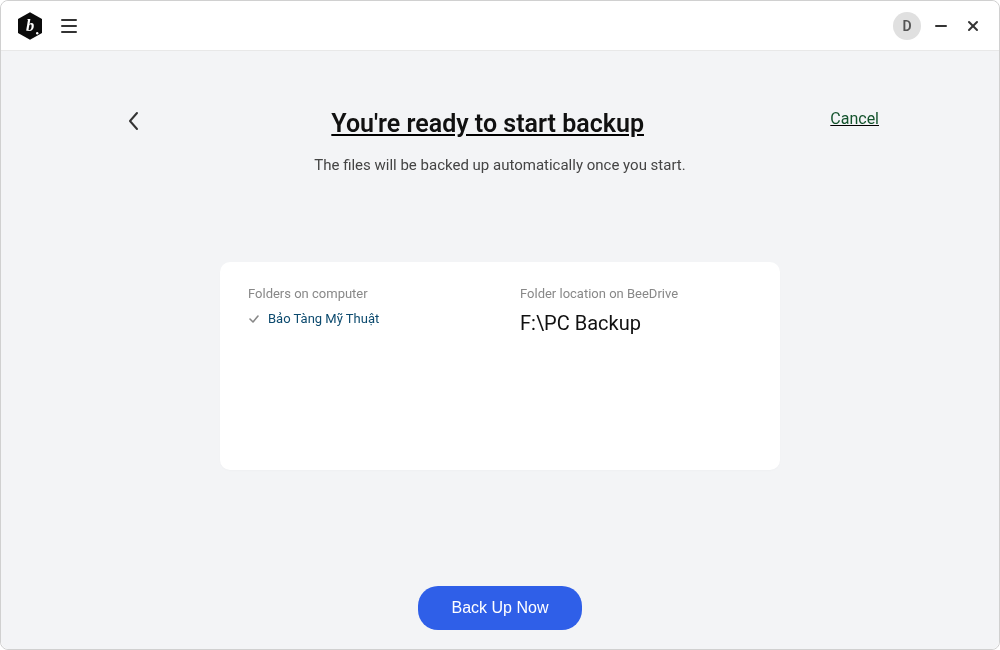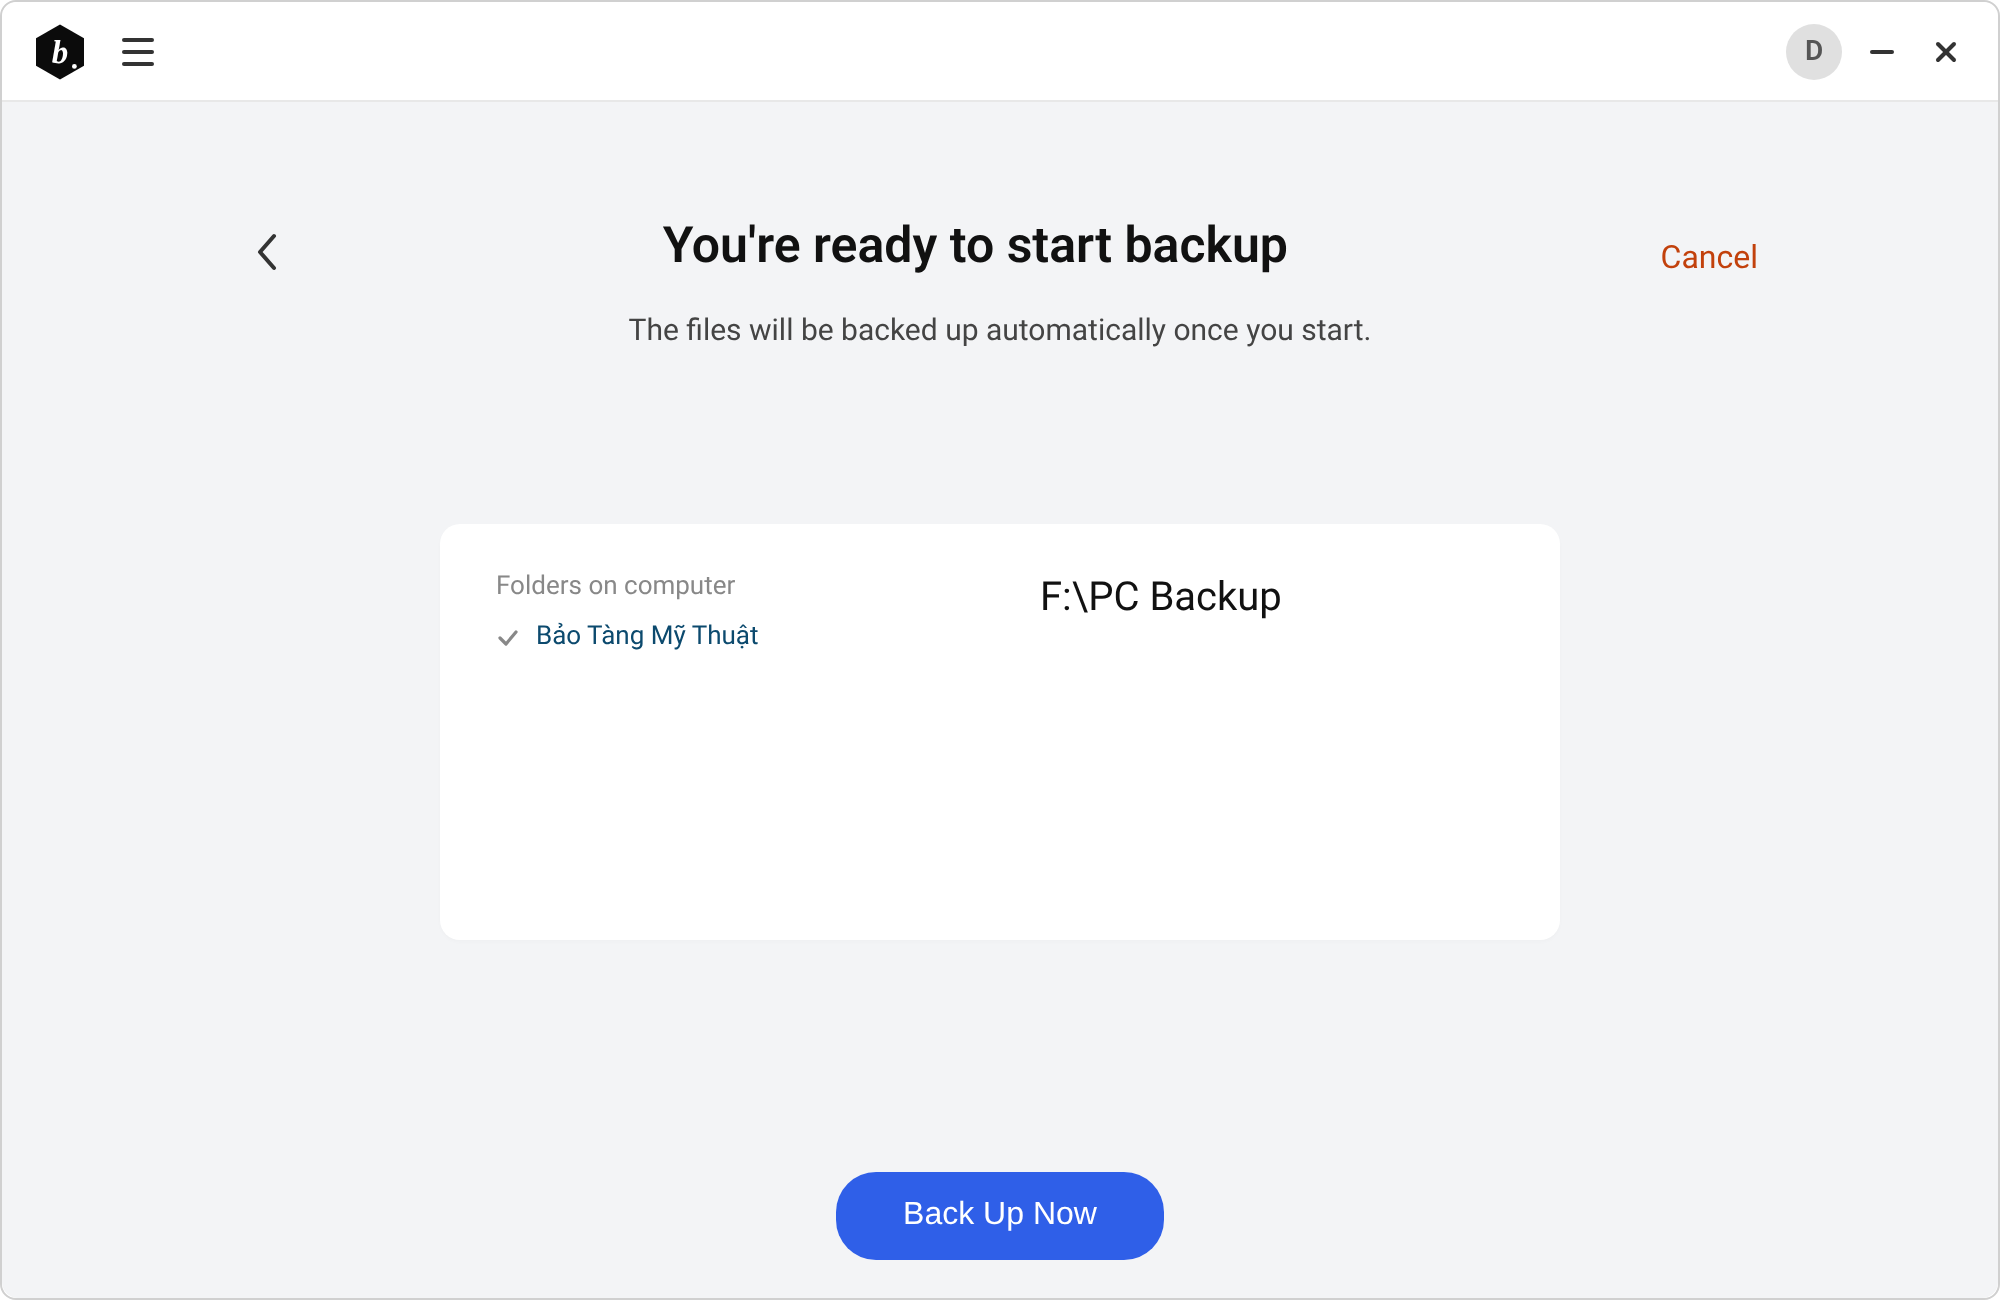--- a/index.html
+++ b/index.html
@@ -83,44 +83,45 @@
       background: #f3f4f6;
       display: flex;
       flex-direction: column;
       align-items: center;
       border-radius: 0 0 8px 8px;
       position: relative;
     }
     .header-row {
       width: 100%;
       display: flex;
-      align-items: flex-end;
+      align-items: flex-start;
       justify-content: space-between;
       padding: 0 120px;
       margin-top: 58px;
+      text-decoration: underline;
     }
     .back-btn {
       cursor: pointer;
       display: flex;
       align-items: center;
       justify-content: center;
       width: 24px;
       height: 24px;
       color: #333;
     }
     .page-title {
       font-size: 25px;
       font-weight: 600;
       color: #111;
       text-align: center;
       flex: 1;
     }
     .cancel-link {
       font-size: 16px;
-      color: #c2410c;
+      color: #14532d;
       cursor: pointer;
     }
     .subtitle {
       font-size: 15px;
       color: #444;
       margin-top: 18px;
       text-align: left;
     }
     .summary-card {
       width: 560px;
@@ -227,19 +228,20 @@
         <div class="folder-row">
           <span class="checkmark">
             <svg width="12" height="12" viewBox="0 0 12 12">
                 <polyline points="2,6 5,9 10,3" fill="none" stroke="#888" stroke-width="1.6" stroke-linecap="round" stroke-linejoin="round"></polyline>
               </svg>
           </span>
           <span>Bảo Tàng Mỹ Thuật</span>
         </div>
       </div>
       <div class="summary-col">
+        <div class="summary-label">Folder location on BeeDrive</div>
         <div class="dest-path">F:\PC Backup</div>
       </div>
     </div>
 
     <button class="primary-btn">Back Up Now</button>
   </div>
 </div>
 
 </body></html>

